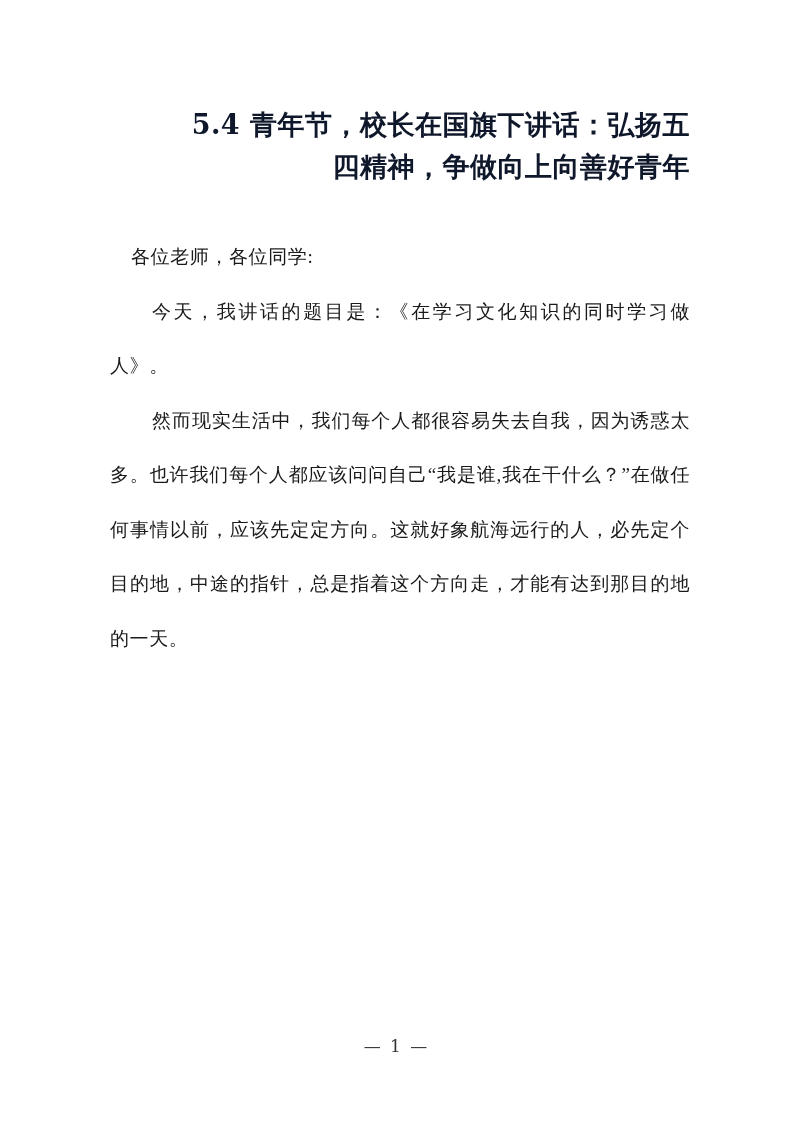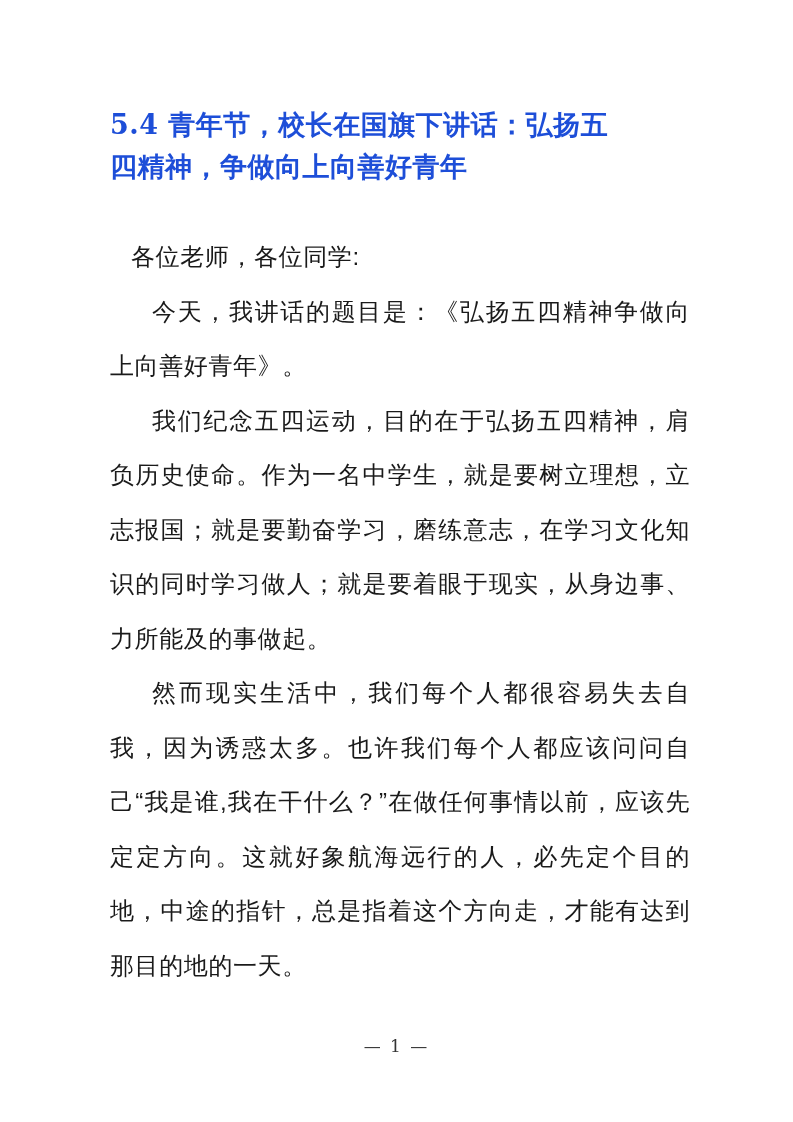--- a/index.html
+++ b/index.html
@@ -25,32 +25,32 @@
     left: 110px;
     top: 104px;
     width: 580px;
   }
   .doc-title {
     margin: 0 0 0 0;
     font-family: "DejaVu Serif", "Liberation Serif", serif;
     font-weight: bold;
     font-size: 27px;
     line-height: 42px;
-    text-align: left;
+    text-align: right;
     letter-spacing: 0.5px;
-    color: #1d4ed8;
+    color: #0f172a;
     white-space: pre-line;
   }
   .body-block {
     margin-top: 42px;
   }
   p.para {
     margin: 0;
-    font-family: Liberation Sans, sans-serif;
-    font-size: 24px;
+    font-family: Liberation Serif, serif;
+    font-size: 19px;
     line-height: 54.5px;
     text-align: justify;
     text-justify: inter-character;
     text-align-last: left;
     letter-spacing: 0.6px;
     color: #1a1a1a;
     text-indent: 42px;
   }
   p.para.greeting {
     text-indent: 21px;
@@ -72,22 +72,21 @@
 
 <div class="page">
 
   <div class="content">
 
     <h1 class="doc-title">5.4 青年节，校长在国旗下讲话：弘扬五
 四精神，争做向上向善好青年</h1>
 
     <div class="body-block">
       <p class="para greeting">各位老师，各位同学:</p>
-      <p class="para">今天，我讲话的题目是：《弘扬五四精神争做向上向善好青年》。</p>
-      <p class="para">我们纪念五四运动，目的在于弘扬五四精神，肩负历史使命。作为一名中学生，就是要树立理想，立志报国；就是要勤奋学习，磨练意志，在学习文化知识的同时学习做人；就是要着眼于现实，从身边事、力所能及的事做起。</p>
+      <p class="para">今天，我讲话的题目是：《在学习文化知识的同时学习做人》。</p>
       <p class="para">然而现实生活中，我们每个人都很容易失去自我，因为诱惑太多。也许我们每个人都应该问问自己“我是谁,我在干什么？”在做任何事情以前，应该先定定方向。这就好象航海远行的人，必先定个目的地，中途的指针，总是指着这个方向走，才能有达到那目的地的一天。</p>
     </div>
 
   </div>
 
   <div class="page-footer">— 1 —</div>
 
 </div>
 
 </body></html>

